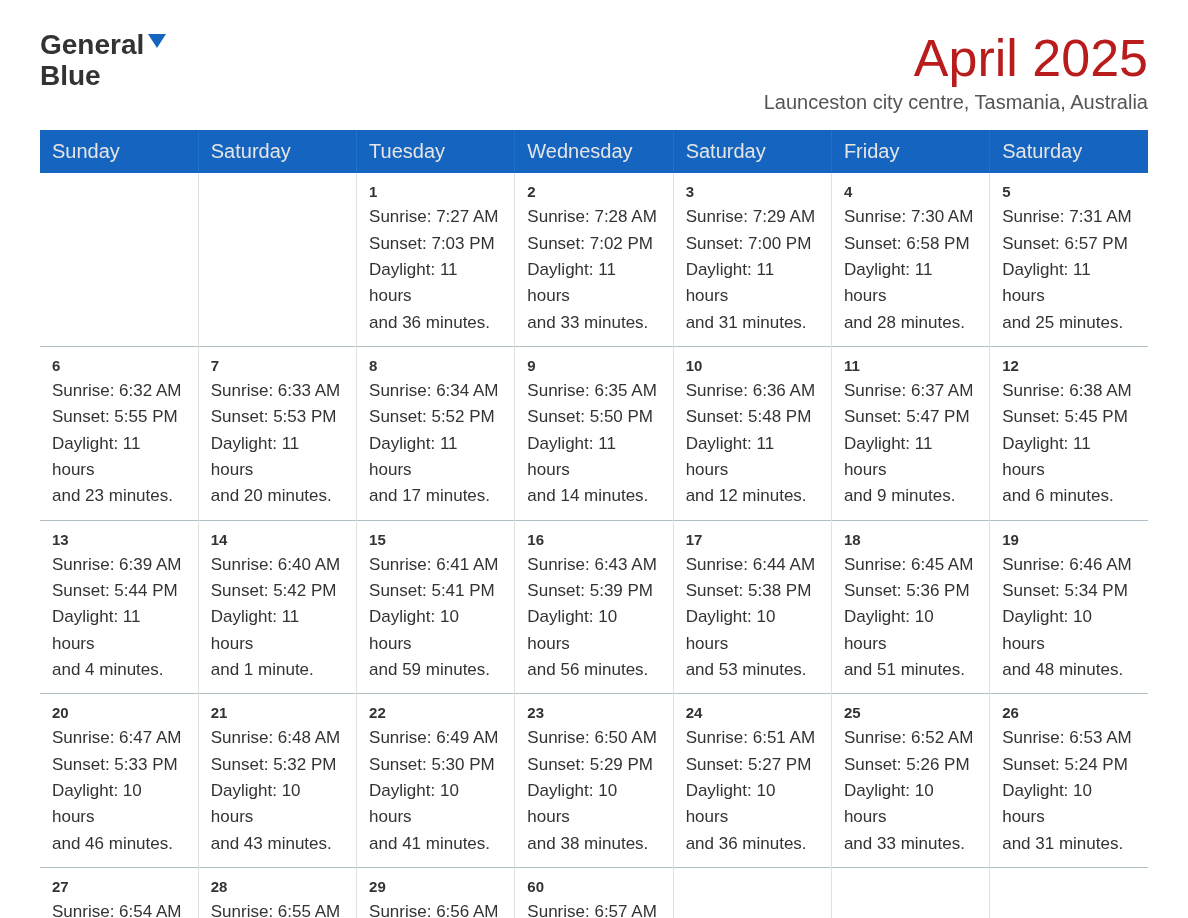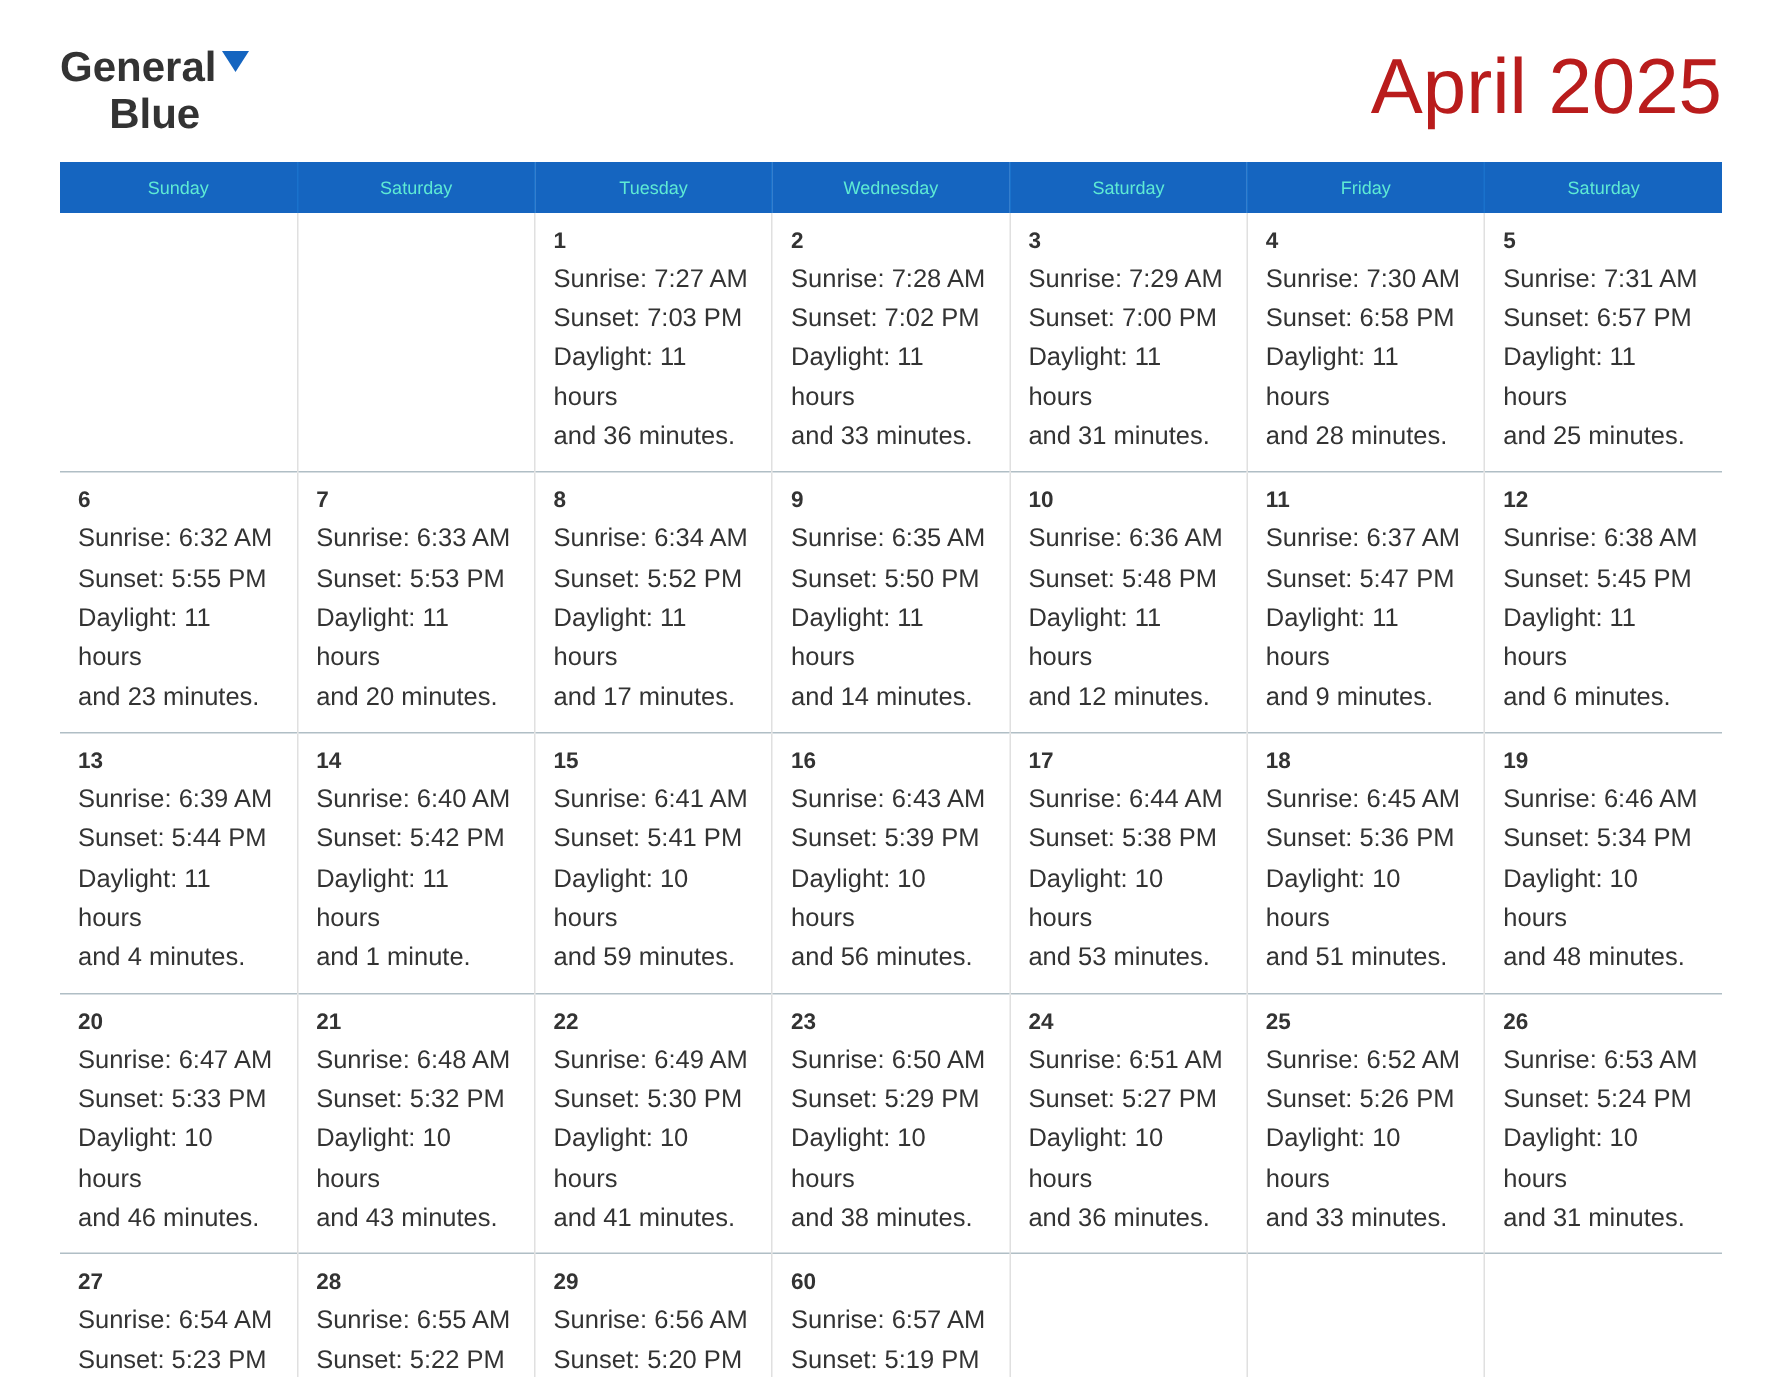--- a/index.html
+++ b/index.html
@@ -13,21 +13,21 @@
     }
     .header-row {
       display: flex;
       align-items: flex-start;
       justify-content: space-between;
       margin-bottom: 10px;
     }
     .logo {
       display: flex;
       flex-direction: column;
-      align-items: center;
+      align-items: flex-start;
     }
     .logo-text {
       font-size: 28px;
       font-weight: bold;
       color: #333;
       line-height: 1.1;
     }
     .logo-triangle {
       display: inline-block;
       width: 0;
@@ -56,25 +56,25 @@
     }
     .calendar {
       width: 100%;
       border-collapse: collapse;
       margin-top: 16px;
     }
     .calendar thead tr {
       background-color: #1565c0;
     }
     .calendar thead th {
-      color: #5eead4;
-      font-size: 12px;
+      color: #e5e5e5;
+      font-size: 20px;
       font-weight: normal;
       padding: 10px 12px;
-      text-align: center;
+      text-align: left;
       border-right: 1px solid #1a72cc;
     }
     .calendar thead th:last-child {
       border-right: none;
     }
     .calendar tbody tr {
       border-bottom: 1.5px solid #b0bec5;
     }
     .calendar tbody td {
       vertical-align: top;
@@ -109,20 +109,21 @@
 <div class="header-row">
   <div class="logo">
     <div style="display:flex; align-items:center;">
       <span class="logo-text">General</span>
       <span class="logo-triangle"></span>
     </div>
     <span class="logo-text blue">Blue</span>
   </div>
   <div class="title-section">
     <div class="month-title">April 2025</div>
+    <div class="location-title">Launceston city centre, Tasmania, Australia</div>
   </div>
 </div>
 
 <table class="calendar">
   <thead>
     <tr>
     <th>Sunday</th>
         <th>Saturday</th>
         <th>Tuesday</th>
         <th>Wednesday</th>

